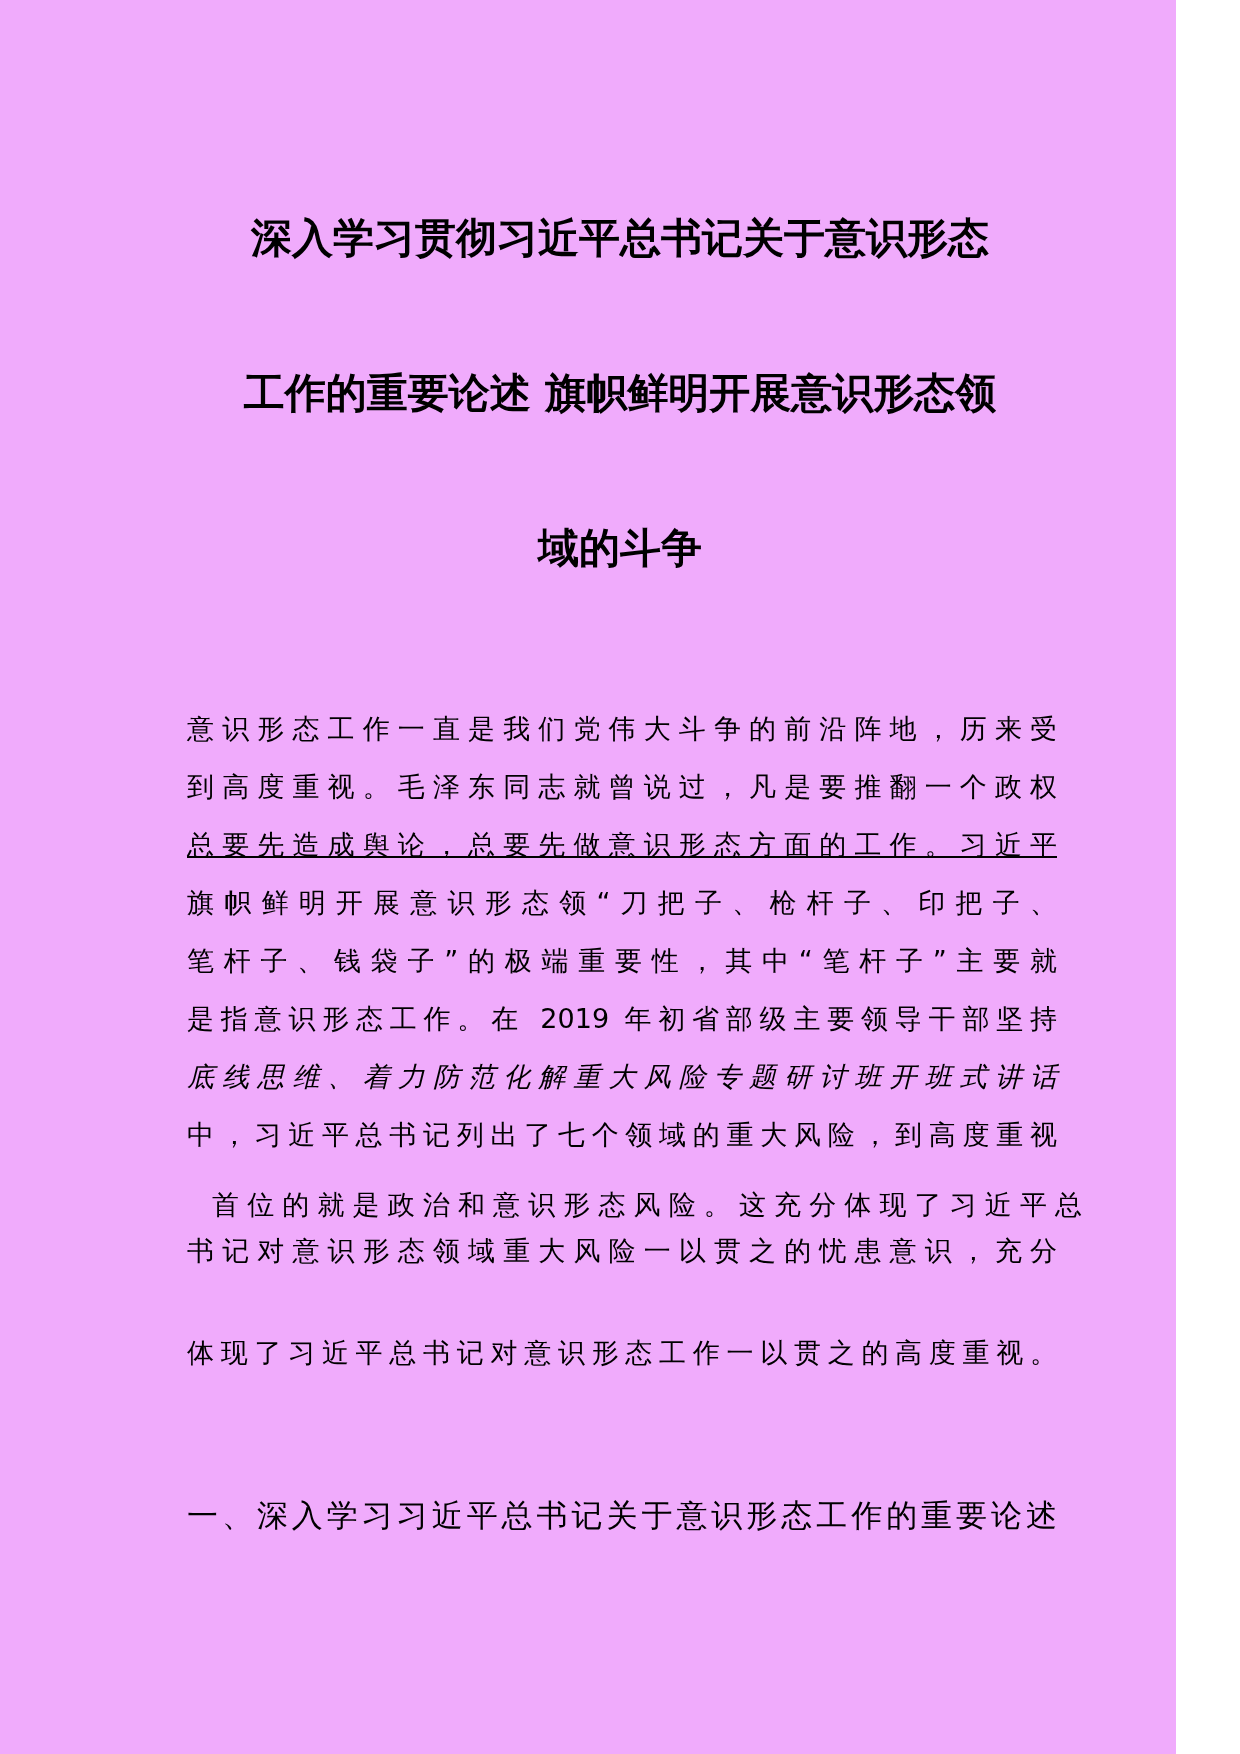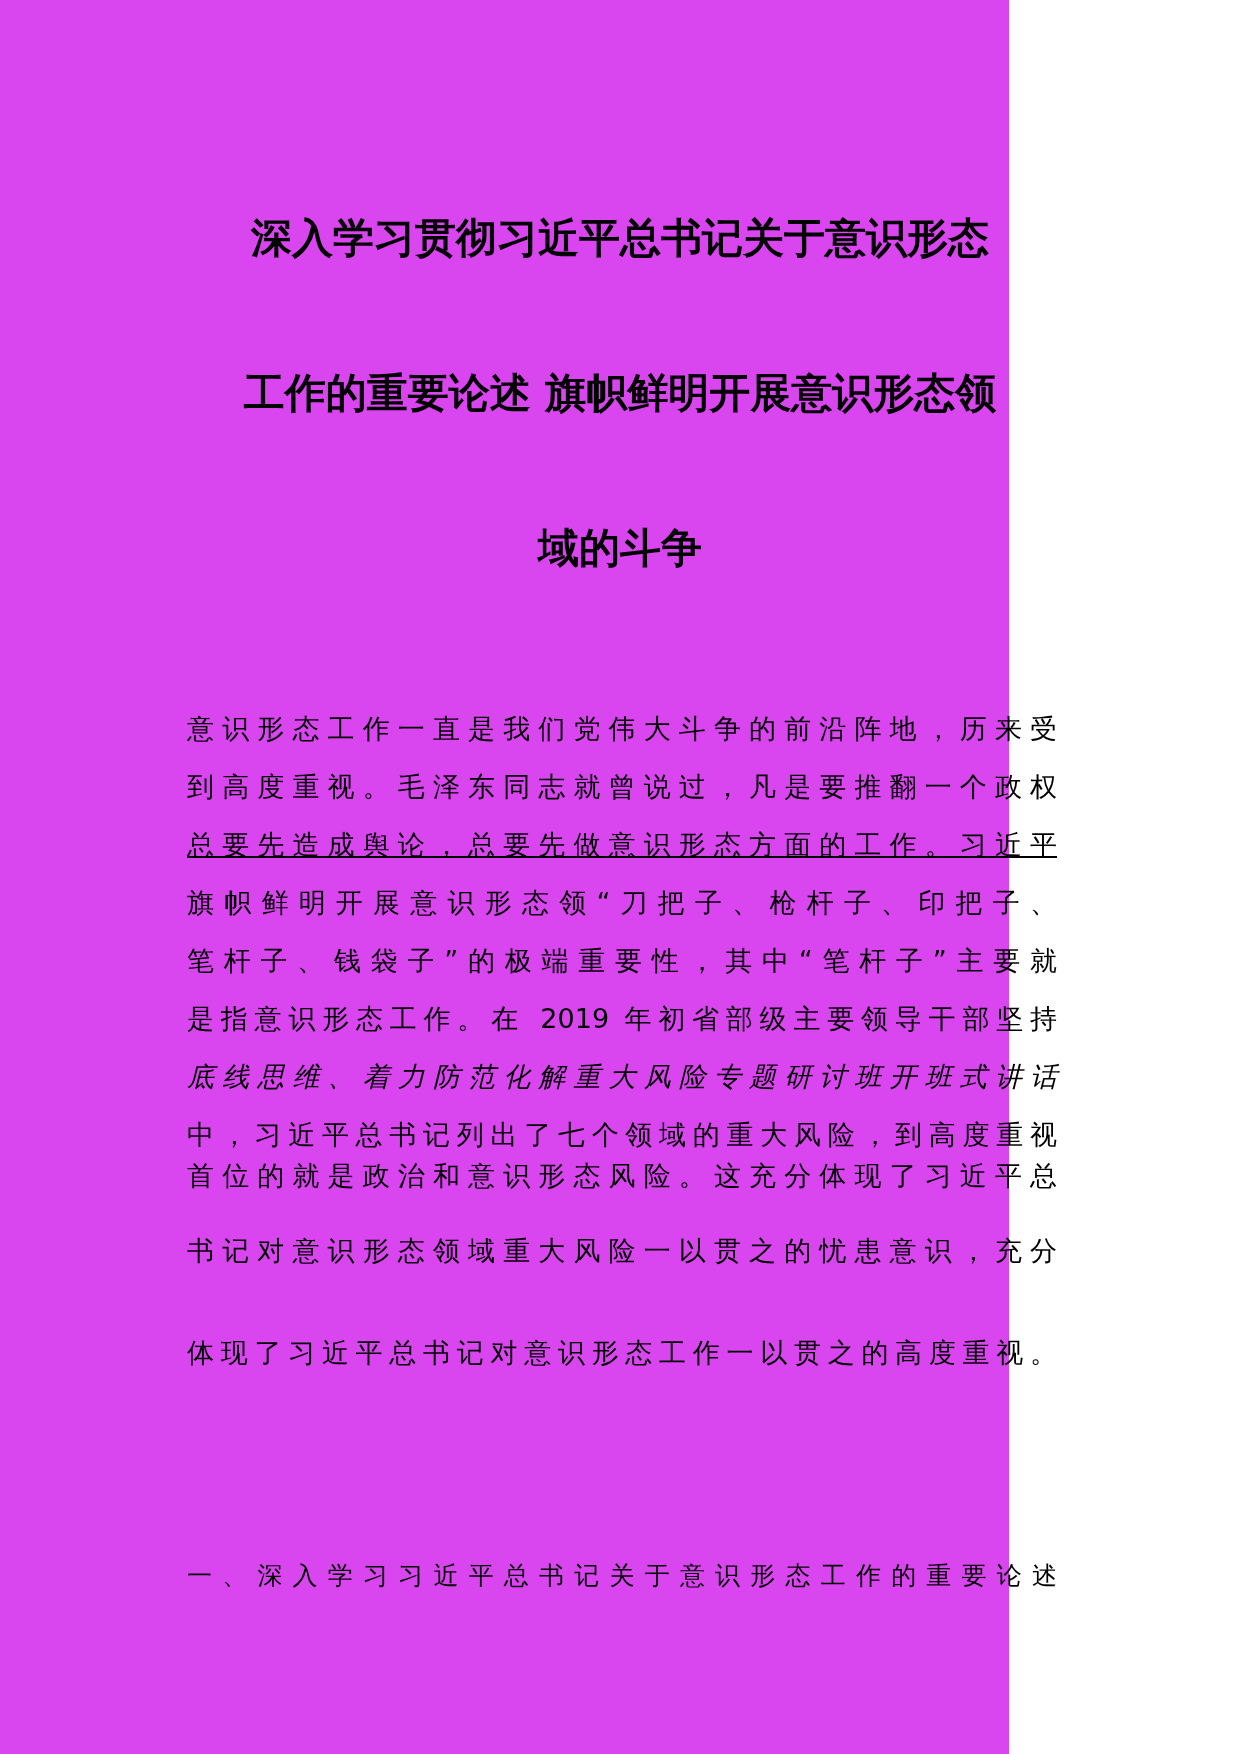--- a/index.html
+++ b/index.html
@@ -12,23 +12,23 @@
       height: 1754px;
       position: relative;
       overflow: hidden;
       color: #000000;
       font-family: "DejaVu Sans", "Liberation Sans", sans-serif;
     }
     .page {
       position: absolute;
       left: 0;
       top: 0;
-      width: 1009px;
+      width: 1176px;
       height: 1754px;
-      background: #d946ef;
+      background: #f0abfc;
     }
     .title-block {
       position: absolute;
       left: 180px;
       width: 880px;
       top: 0;
     }
     .title-line {
       position: absolute;
       left: 0;
@@ -57,22 +57,22 @@
       font-size: 27px;
       line-height: 50px;
       white-space: nowrap;
       text-align: justify;
       text-align-last: justify;
     }
     .section-heading {
       position: absolute;
       left: 187px;
       width: 870px;
-      top: 1551px;
-      font-size: 25px;
+      top: 1490px;
+      font-size: 31px;
       line-height: 50px;
       white-space: nowrap;
       text-align-last: justify;
       text-align: justify;
     }
   </style>
 </head>
 <body>
 
 <div class="page">
@@ -85,20 +85,20 @@
 
   <div class="body-block">
     <div class="body-line" style="top:0px;">意识形态工作一直是我们党伟大斗争的前沿阵地，历来受</div>
     <div class="body-line" style="top:58px;">到高度重视。毛泽东同志就曾说过，凡是要推翻一个政权</div>
     <div class="body-line" style="top:116px;text-decoration:underline;">总要先造成舆论，总要先做意识形态方面的工作。习近平</div>
     <div class="body-line" style="top:174px;">旗帜鲜明开展意识形态领“刀把子、枪杆子、印把子、</div>
     <div class="body-line" style="top:232px;">笔杆子、钱袋子”的极端重要性，其中“笔杆子”主要就</div>
     <div class="body-line" style="top:290px;">是指意识形态工作。在 2019 年初省部级主要领导干部坚持</div>
     <div class="body-line" style="top:348px;font-style:italic;">底线思维、着力防范化解重大风险专题研讨班开班式讲话</div>
     <div class="body-line" style="top:406px;">中，习近平总书记列出了七个领域的重大风险，到高度重视</div>
-    <div class="body-line" style="top:447px;">首位的就是政治和意识形态风险。这充分体现了习近平总</div>
+    <div class="body-line" style="top:476px;margin-left:25px;">首位的就是政治和意识形态风险。这充分体现了习近平总</div>
     <div class="body-line" style="top:522px;">书记对意识形态领域重大风险一以贯之的忧患意识，充分</div>
     <div class="body-line" style="top:580px;margin-top:44px;">体现了习近平总书记对意识形态工作一以贯之的高度重视。</div>
   </div>
 
   <div class="section-heading">一、深入学习习近平总书记关于意识形态工作的重要论述</div>
 
 </div>
 
 </body></html>

